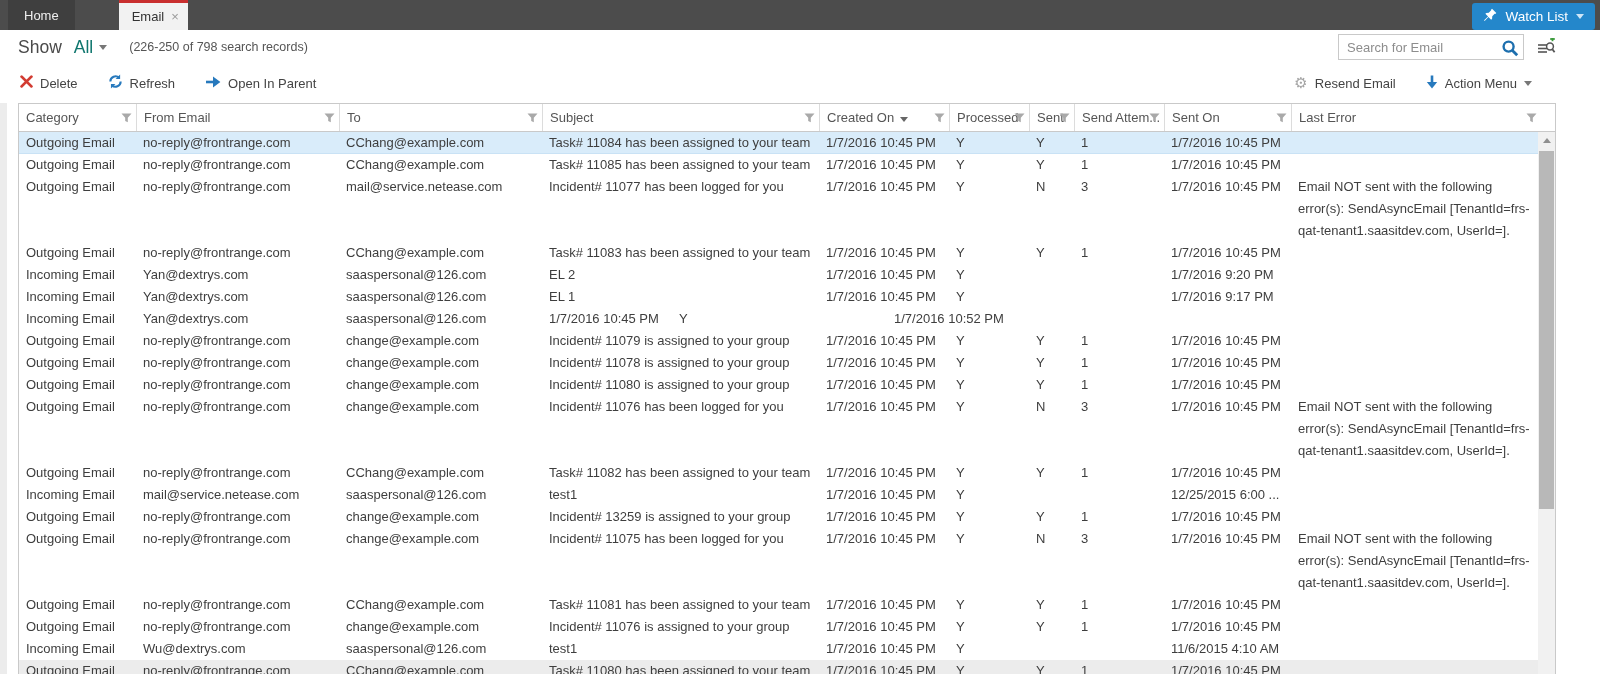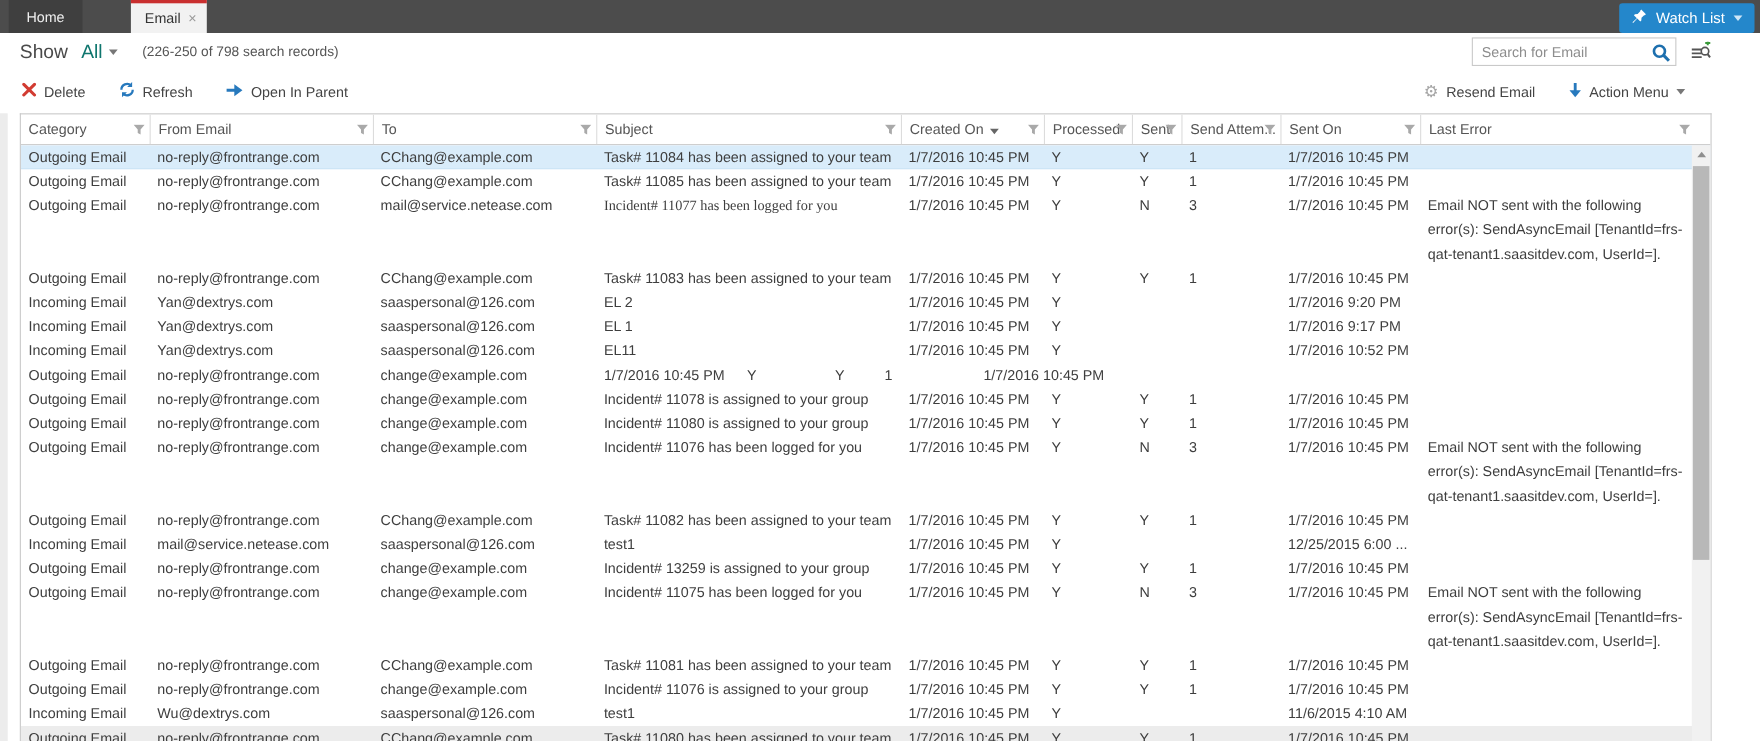--- a/index.html
+++ b/index.html
@@ -215,21 +215,21 @@
         <div class="cell" style="width: 80px;">Y</div>
         <div class="cell" style="width: 45px;">Y</div>
         <div class="cell" style="width: 90px;">1</div>
         <div class="cell" style="width: 127px;">1/7/2016 10:45 PM</div>
         <div class="cell flex wrap"></div>
       </div>
       <div class="row tall">
         <div class="cell" style="width: 117px;">Outgoing Email</div>
         <div class="cell" style="width: 203px;">no-reply@frontrange.com</div>
         <div class="cell" style="width: 203px;">mail@service.netease.com</div>
-        <div class="cell" style="width: 277px; font-family: Liberation Serif, serif;">Incident# 11077 has been logged for you</div>
+        <div class="cell" style="width: 277px;">Incident# 11077 has been logged for you</div>
         <div class="cell" style="width: 130px;">1/7/2016 10:45 PM</div>
         <div class="cell" style="width: 80px;">Y</div>
         <div class="cell" style="width: 45px;">N</div>
         <div class="cell" style="width: 90px;">3</div>
         <div class="cell" style="width: 127px;">1/7/2016 10:45 PM</div>
         <div class="cell flex wrap">Email NOT sent with the following error(s): SendAsyncEmail [TenantId=frs-qat-tenant1.saasitdev.com, UserId=].</div>
       </div>
       <div class="row">
         <div class="cell" style="width: 117px;">Outgoing Email</div>
         <div class="cell" style="width: 203px;">no-reply@frontrange.com</div>
@@ -263,32 +263,32 @@
         <div class="cell" style="width: 80px;">Y</div>
         <div class="cell" style="width: 45px;"></div>
         <div class="cell" style="width: 90px;"></div>
         <div class="cell" style="width: 127px;">1/7/2016 9:17 PM</div>
         <div class="cell flex wrap"></div>
       </div>
       <div class="row">
         <div class="cell" style="width: 117px;">Incoming Email</div>
         <div class="cell" style="width: 203px;">Yan@dextrys.com</div>
         <div class="cell" style="width: 203px;">saaspersonal@126.com</div>
-        <div class="cell" style="width: 277px;">EL11</div>
         <div class="cell" style="width: 130px;">1/7/2016 10:45 PM</div>
         <div class="cell" style="width: 80px;">Y</div>
         <div class="cell" style="width: 45px;"></div>
         <div class="cell" style="width: 90px;"></div>
         <div class="cell" style="width: 127px;">1/7/2016 10:52 PM</div>
         <div class="cell flex wrap"></div>
       </div>
       <div class="row">
         <div class="cell" style="width: 117px;">Outgoing Email</div>
         <div class="cell" style="width: 203px;">no-reply@frontrange.com</div>
         <div class="cell" style="width: 203px;">change@example.com</div>
+        <div class="cell" style="width: 277px;">Incident# 11079 is assigned to your group</div>
         <div class="cell" style="width: 130px;">1/7/2016 10:45 PM</div>
         <div class="cell" style="width: 80px;">Y</div>
         <div class="cell" style="width: 45px;">Y</div>
         <div class="cell" style="width: 90px;">1</div>
         <div class="cell" style="width: 127px;">1/7/2016 10:45 PM</div>
         <div class="cell flex wrap"></div>
       </div>
       <div class="row">
         <div class="cell" style="width: 117px;">Outgoing Email</div>
         <div class="cell" style="width: 203px;">no-reply@frontrange.com</div>

